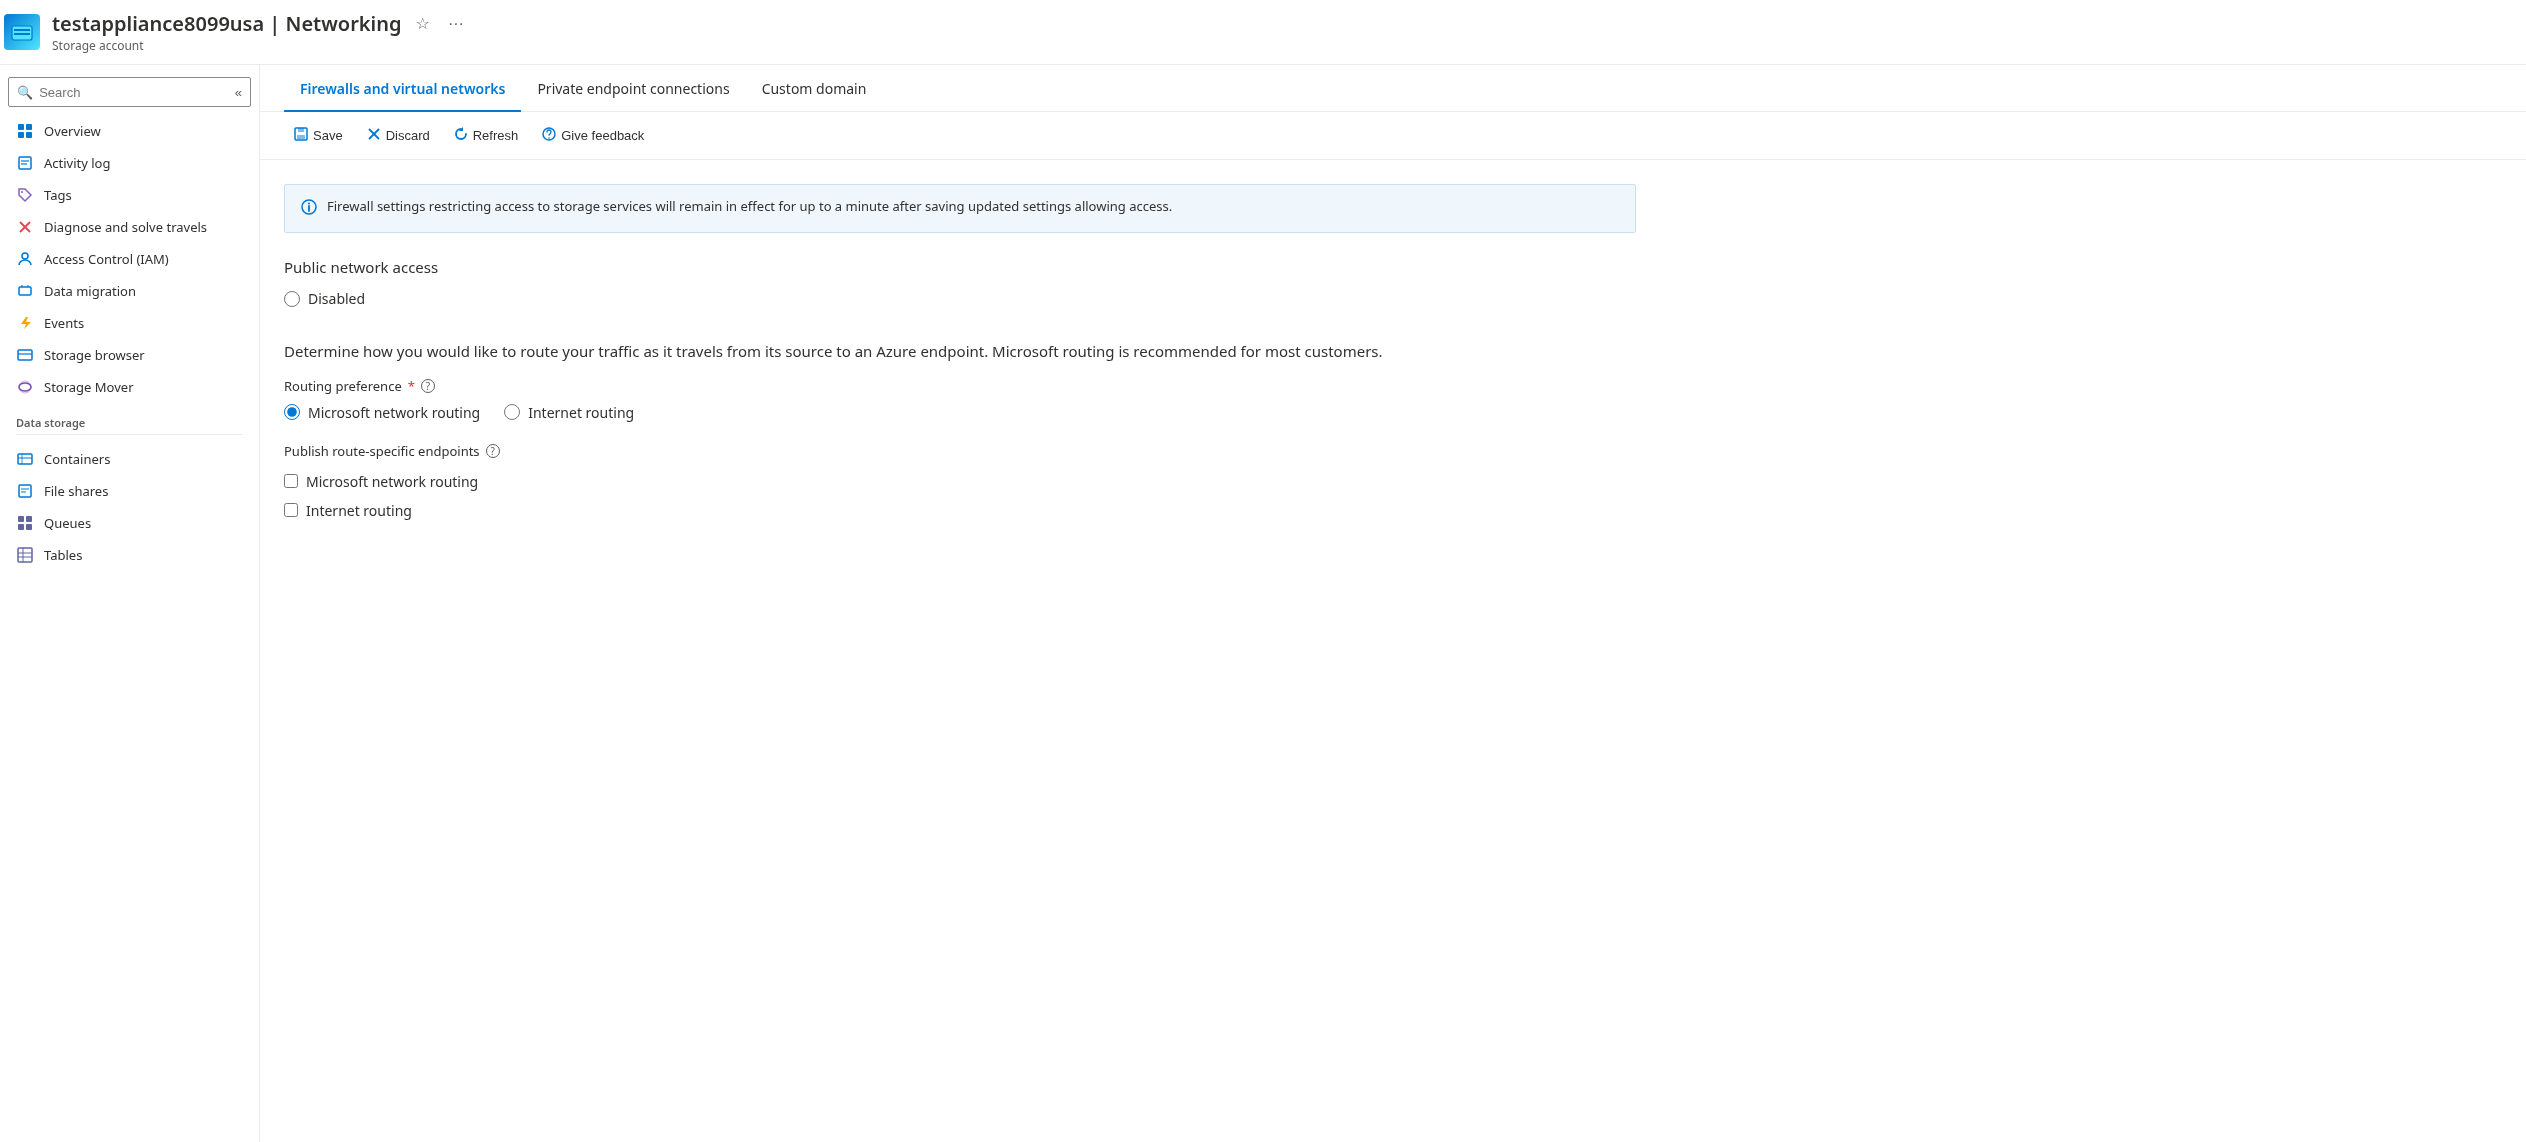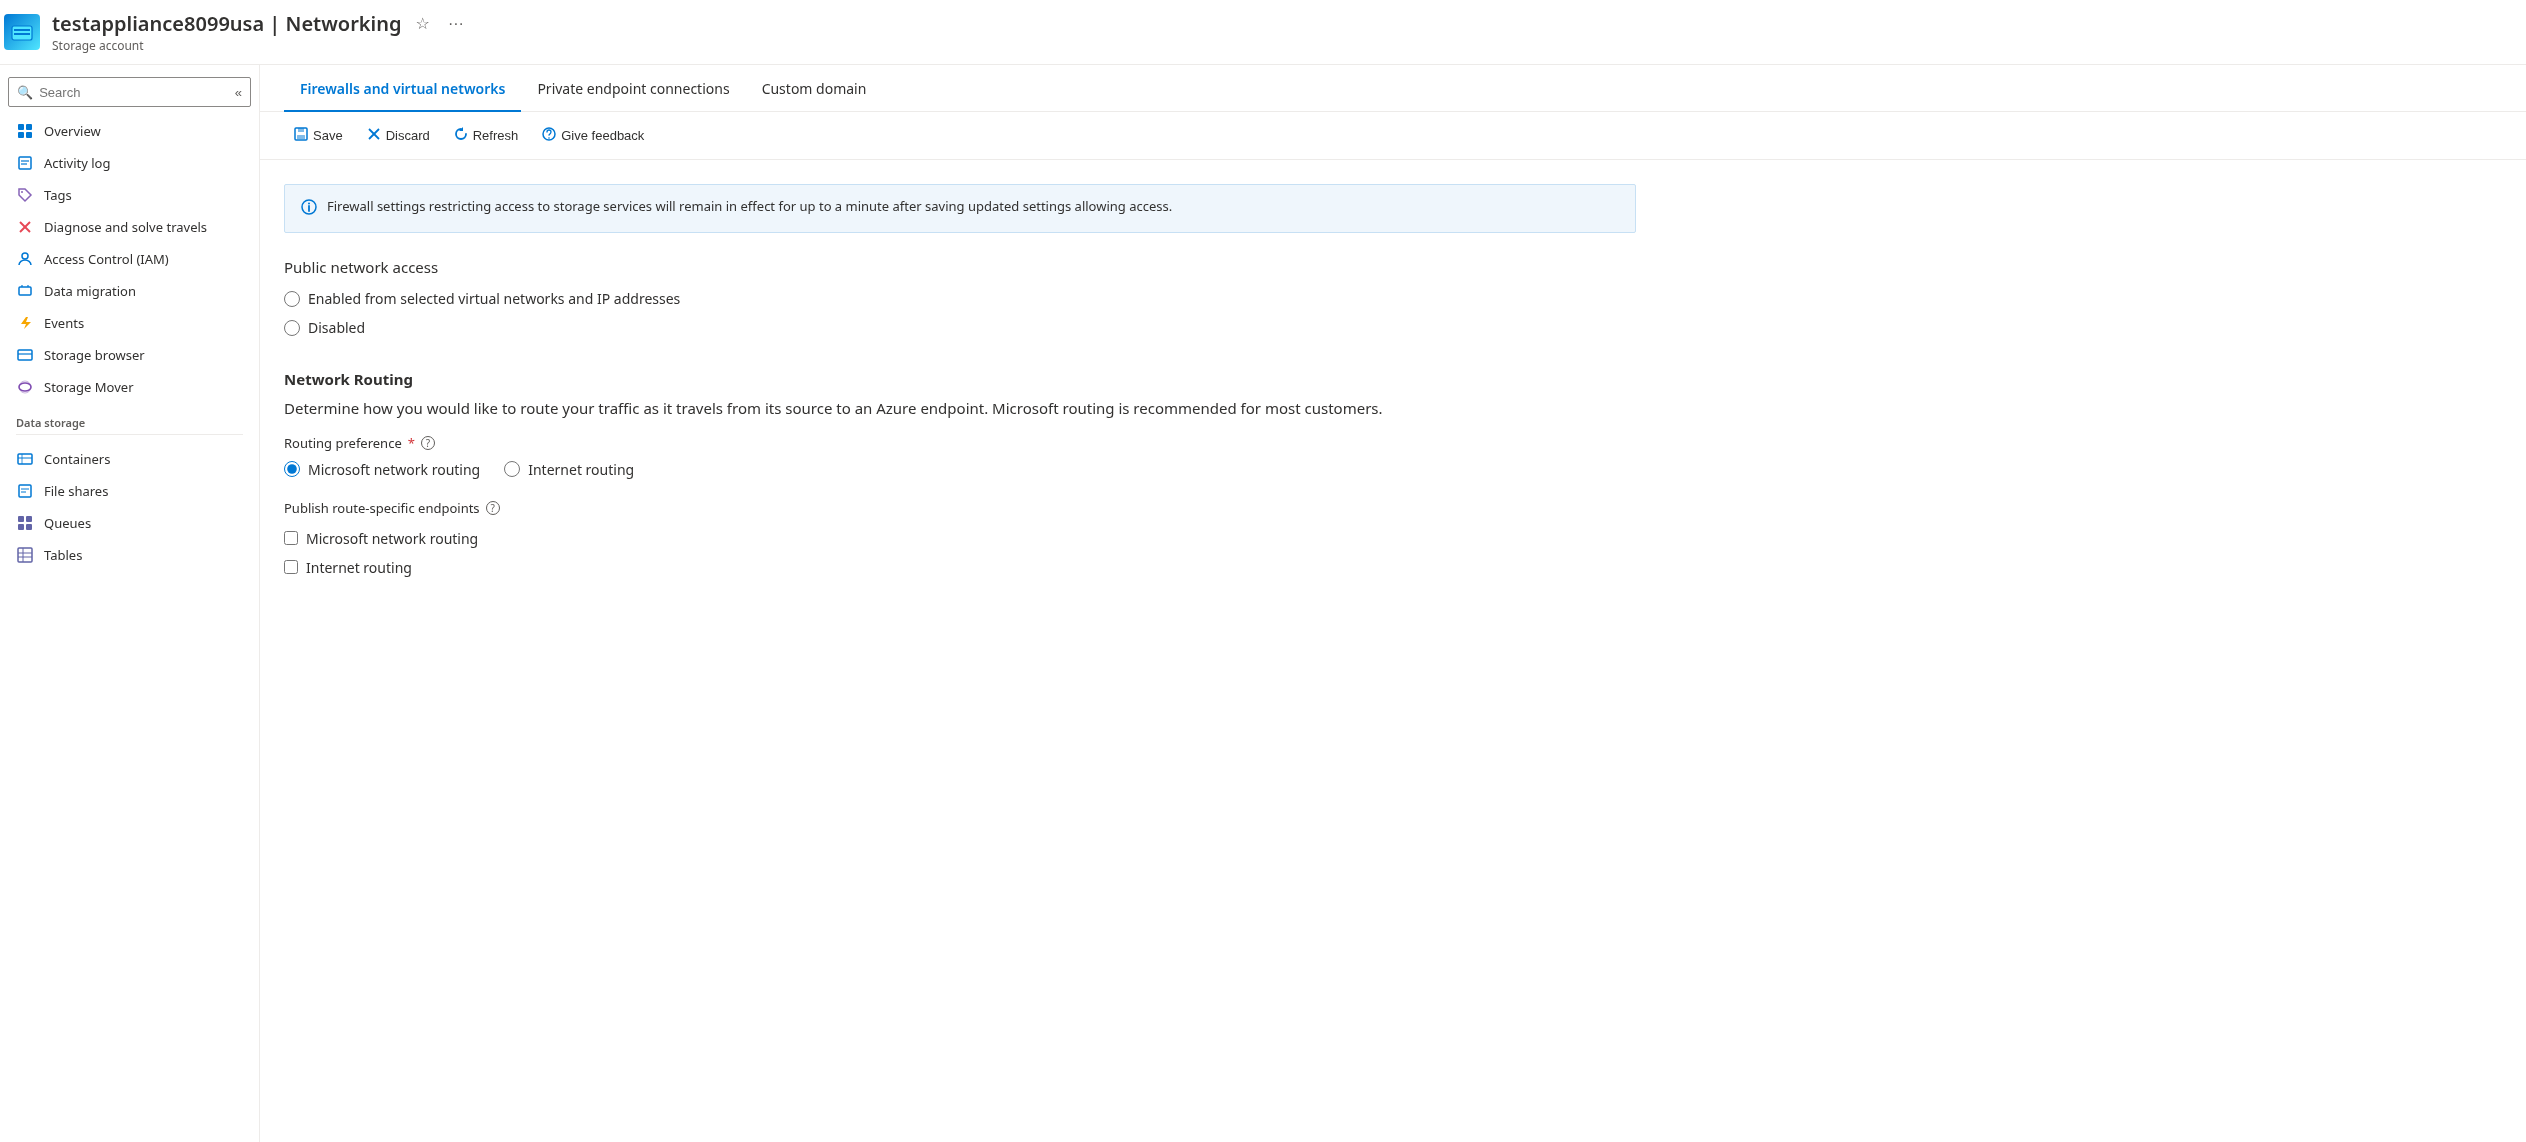--- a/index.html
+++ b/index.html
@@ -327,32 +327,27 @@
         </span>
         <p>Firewall settings restricting access to storage services will remain in effect for up to a minute after saving updated settings allowing access.</p>
       </div>
 
       <div class="section">
         <div class="section-title">Public network access</div>
 
         <div class="radio-group">
           <label class="radio-item">
             <input type="radio" class="radio-input" name="public_access" style="">
-            <span>Enabled from selected virtual networks and IP addresses</span>
-          </label>
-          <label class="radio-item">
-            <input type="radio" class="radio-input" name="public_access" style="">
             <span>Disabled</span>
           </label>
         </div>
 
       </div>
 
       <div class="section">
-        <div class="network-routing-title">Network Routing</div>
         <div class="network-routing-desc">Determine how you would like to route your traffic as it travels from its source to an Azure endpoint. Microsoft routing is recommended for most customers.</div>
 
         <div class="routing-label">
           <span>Routing preference</span>
           <span class="required-star">*</span>
           <span class="help-icon">?</span>
         </div>
 
         <div class="radio-row">
           <label class="radio-item">

